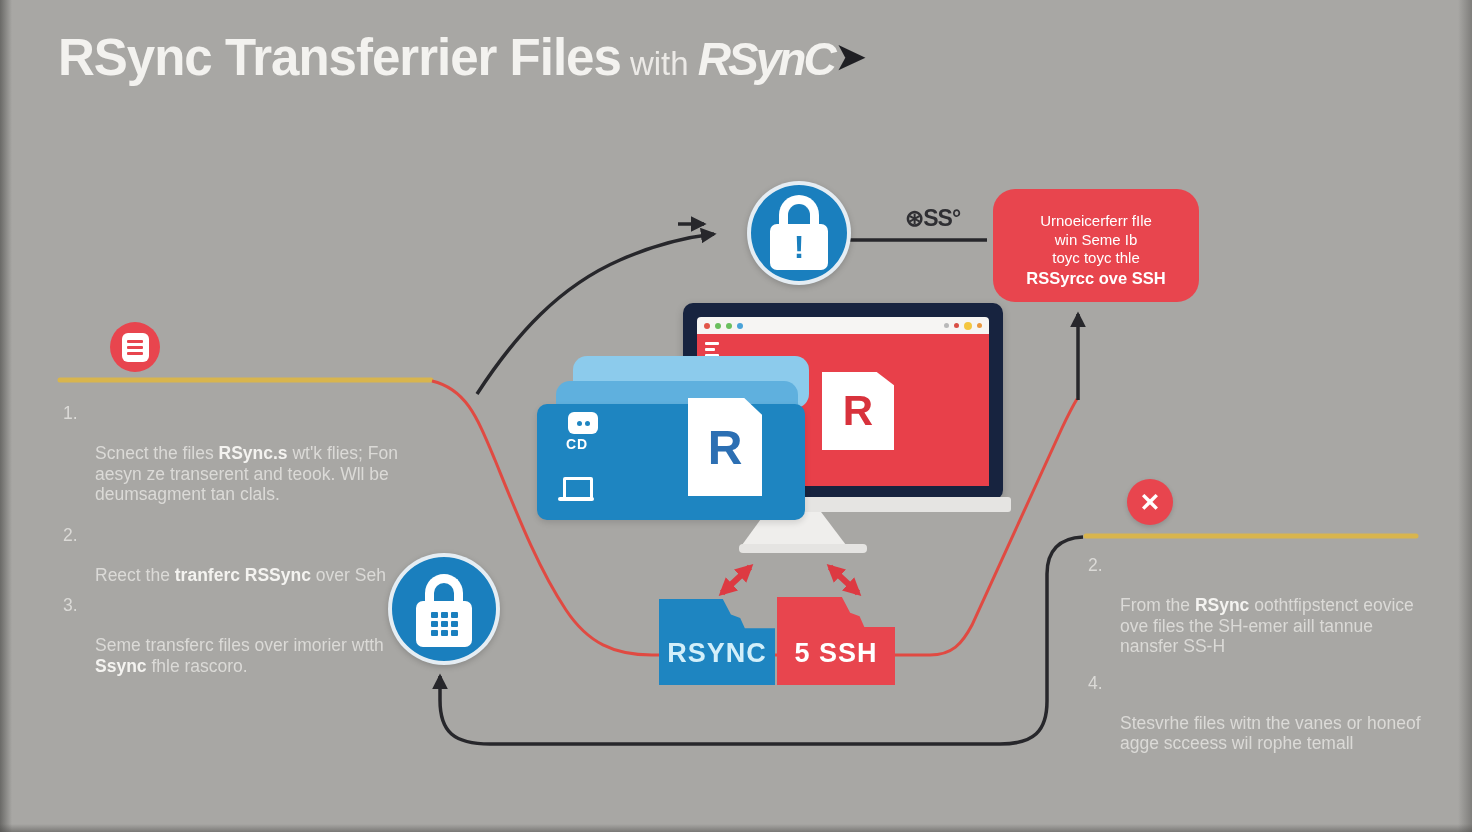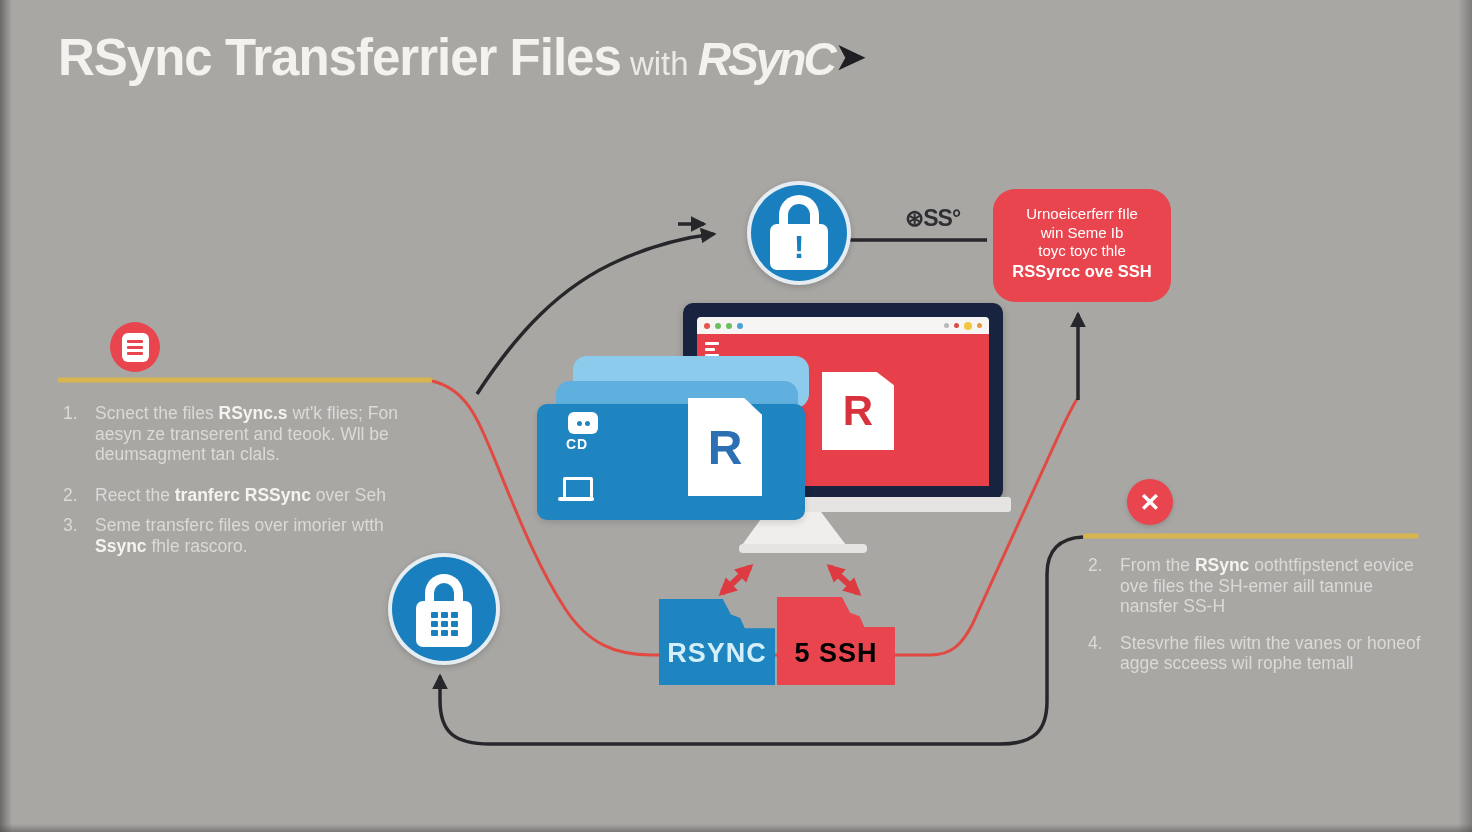--- a/index.html
+++ b/index.html
@@ -16,41 +16,41 @@
   .title-line{left:58px;white-space:nowrap;color:#f3f2ef;}
   .t-bold{font-weight:800;font-size:51px;letter-spacing:-1px;}
   .t-light{font-weight:400;font-size:33px;color:#eceae7;letter-spacing:0px;}
   .t-script{font-weight:800;font-style:italic;font-size:46px;letter-spacing:-3px;}
   .t-arrow{font-size:36px;color:#1f1f23;font-style:normal;vertical-align:6px;margin-left:2px;}
 
   
   .step-list{color:#dbdad7;font-size:17.5px;line-height:20.5px;}
   .step-item{display:flex;margin-bottom:20px;}
   .step-item .num{flex:0 0 32px;}
-  .step-item .txt{flex:1;}
+  .step-item .txt{flex:1;margin-top:40px;}
   .b{font-weight:bold;color:#f4f3f0;}
 
   
   .circle{border-radius:50%;display:flex;align-items:center;justify-content:center;}
   .blue-badge{background:#1a7fbe;border:4px solid rgba(240,243,245,.95);
               box-shadow:0 2px 6px rgba(0,0,0,.18);flex-direction:column;}
   .red-badge{background:#e8454e;}
   .shackle{border:9px solid #fff;border-bottom:none;border-radius:20px 20px 0 0;}
   .lockbody{background:#fff;border-radius:7px;display:flex;align-items:center;justify-content:center;}
   .exclaim{color:#1a7fbe;font-weight:800;font-size:32px;line-height:1;}
   .keypad{display:grid;grid-template-columns:repeat(3,7px);grid-auto-rows:6px;gap:3px;}
   .keypad span{background:#1a7fbe;border-radius:1px;}
   .server-glyph{width:27px;height:29px;background:#fff;border-radius:6px;display:flex;flex-direction:column;
                 justify-content:center;gap:3px;align-items:center;}
   .server-glyph i{display:block;width:16px;height:3px;background:#e8454e;border-radius:1px;}
   .x-mark{color:#fff;font-weight:800;font-size:25px;line-height:1;}
 
   
-  .bubble{left:993px;top:189px;width:178px;height:113px;background:#e8454e;border-radius:22px;
-          color:#fff;text-align:center;font-size:15px;line-height:18.5px;padding-top:16px;box-sizing:border-box;}
+  .bubble{left:993px;top:189px;width:206px;height:113px;background:#e8454e;border-radius:22px;
+          color:#fff;text-align:center;font-size:15px;line-height:18.5px;padding-top:23px;box-sizing:border-box;}
   .bubble .bold-line{font-weight:800;font-size:16.5px;margin-top:1px;}
 
   
   .bezel{left:683px;top:303px;width:320px;height:197px;background:#17233f;border-radius:10px;box-shadow:0 3px 8px rgba(0,0,0,.2);}
   .browser-bar{left:697px;top:317px;width:292px;height:17px;background:#f6f5f3;border-radius:4px 4px 0 0;
                display:flex;align-items:center;padding:0 7px;box-sizing:border-box;gap:5px;}
   .dot{width:6px;height:6px;border-radius:50%;}
   .screen{left:697px;top:334px;width:292px;height:152px;background:#e8404a;}
   .hinge{left:802px;top:497px;width:209px;height:15px;background:#e5e4e2;border-radius:3px;}
   .neck{left:742px;top:512px;width:104px;height:33px;background:#efeeec;
@@ -73,21 +73,21 @@
   .chip i{display:block;width:5px;height:5px;background:#1e85c1;border-radius:50%;}
   .chip-label{left:566px;top:436px;color:#fff;font-weight:800;font-size:14px;letter-spacing:1px;}
   .laptop-screen{left:563px;top:477px;width:24px;height:17px;border:3px solid #fff;border-radius:2px;}
   .laptop-base{left:558px;top:497px;width:36px;height:4px;background:#fff;border-radius:2px;}
 
   
   .folder{clip-path:polygon(0 0,55% 0,62% 18%,70% 22%,74% 34%,100% 34%,100% 100%,0 100%);
           display:flex;align-items:flex-end;justify-content:center;font-weight:800;font-size:27px;
           padding-bottom:16px;box-sizing:border-box;letter-spacing:1px;}
   .folder-blue{left:659px;top:599px;width:116px;height:86px;background:#1e85c1;color:#d2effa;}
-  .folder-red{left:777px;top:597px;width:118px;height:88px;background:#e8454e;color:#000000;}
+  .folder-red{left:777px;top:597px;width:118px;height:88px;background:#e8454e;color:#ffffff;}
 
   .ssh-glyph{left:905px;top:205px;color:#2f2f33;font-weight:800;font-size:23px;letter-spacing:-1px;}
 </style>
 </head>
 <body>
 
 <div id="canvas">
 
   <svg class="abs" width="1472" height="832" viewBox="0 0 1472 832" style="left:0;top:0;">
     <defs>

